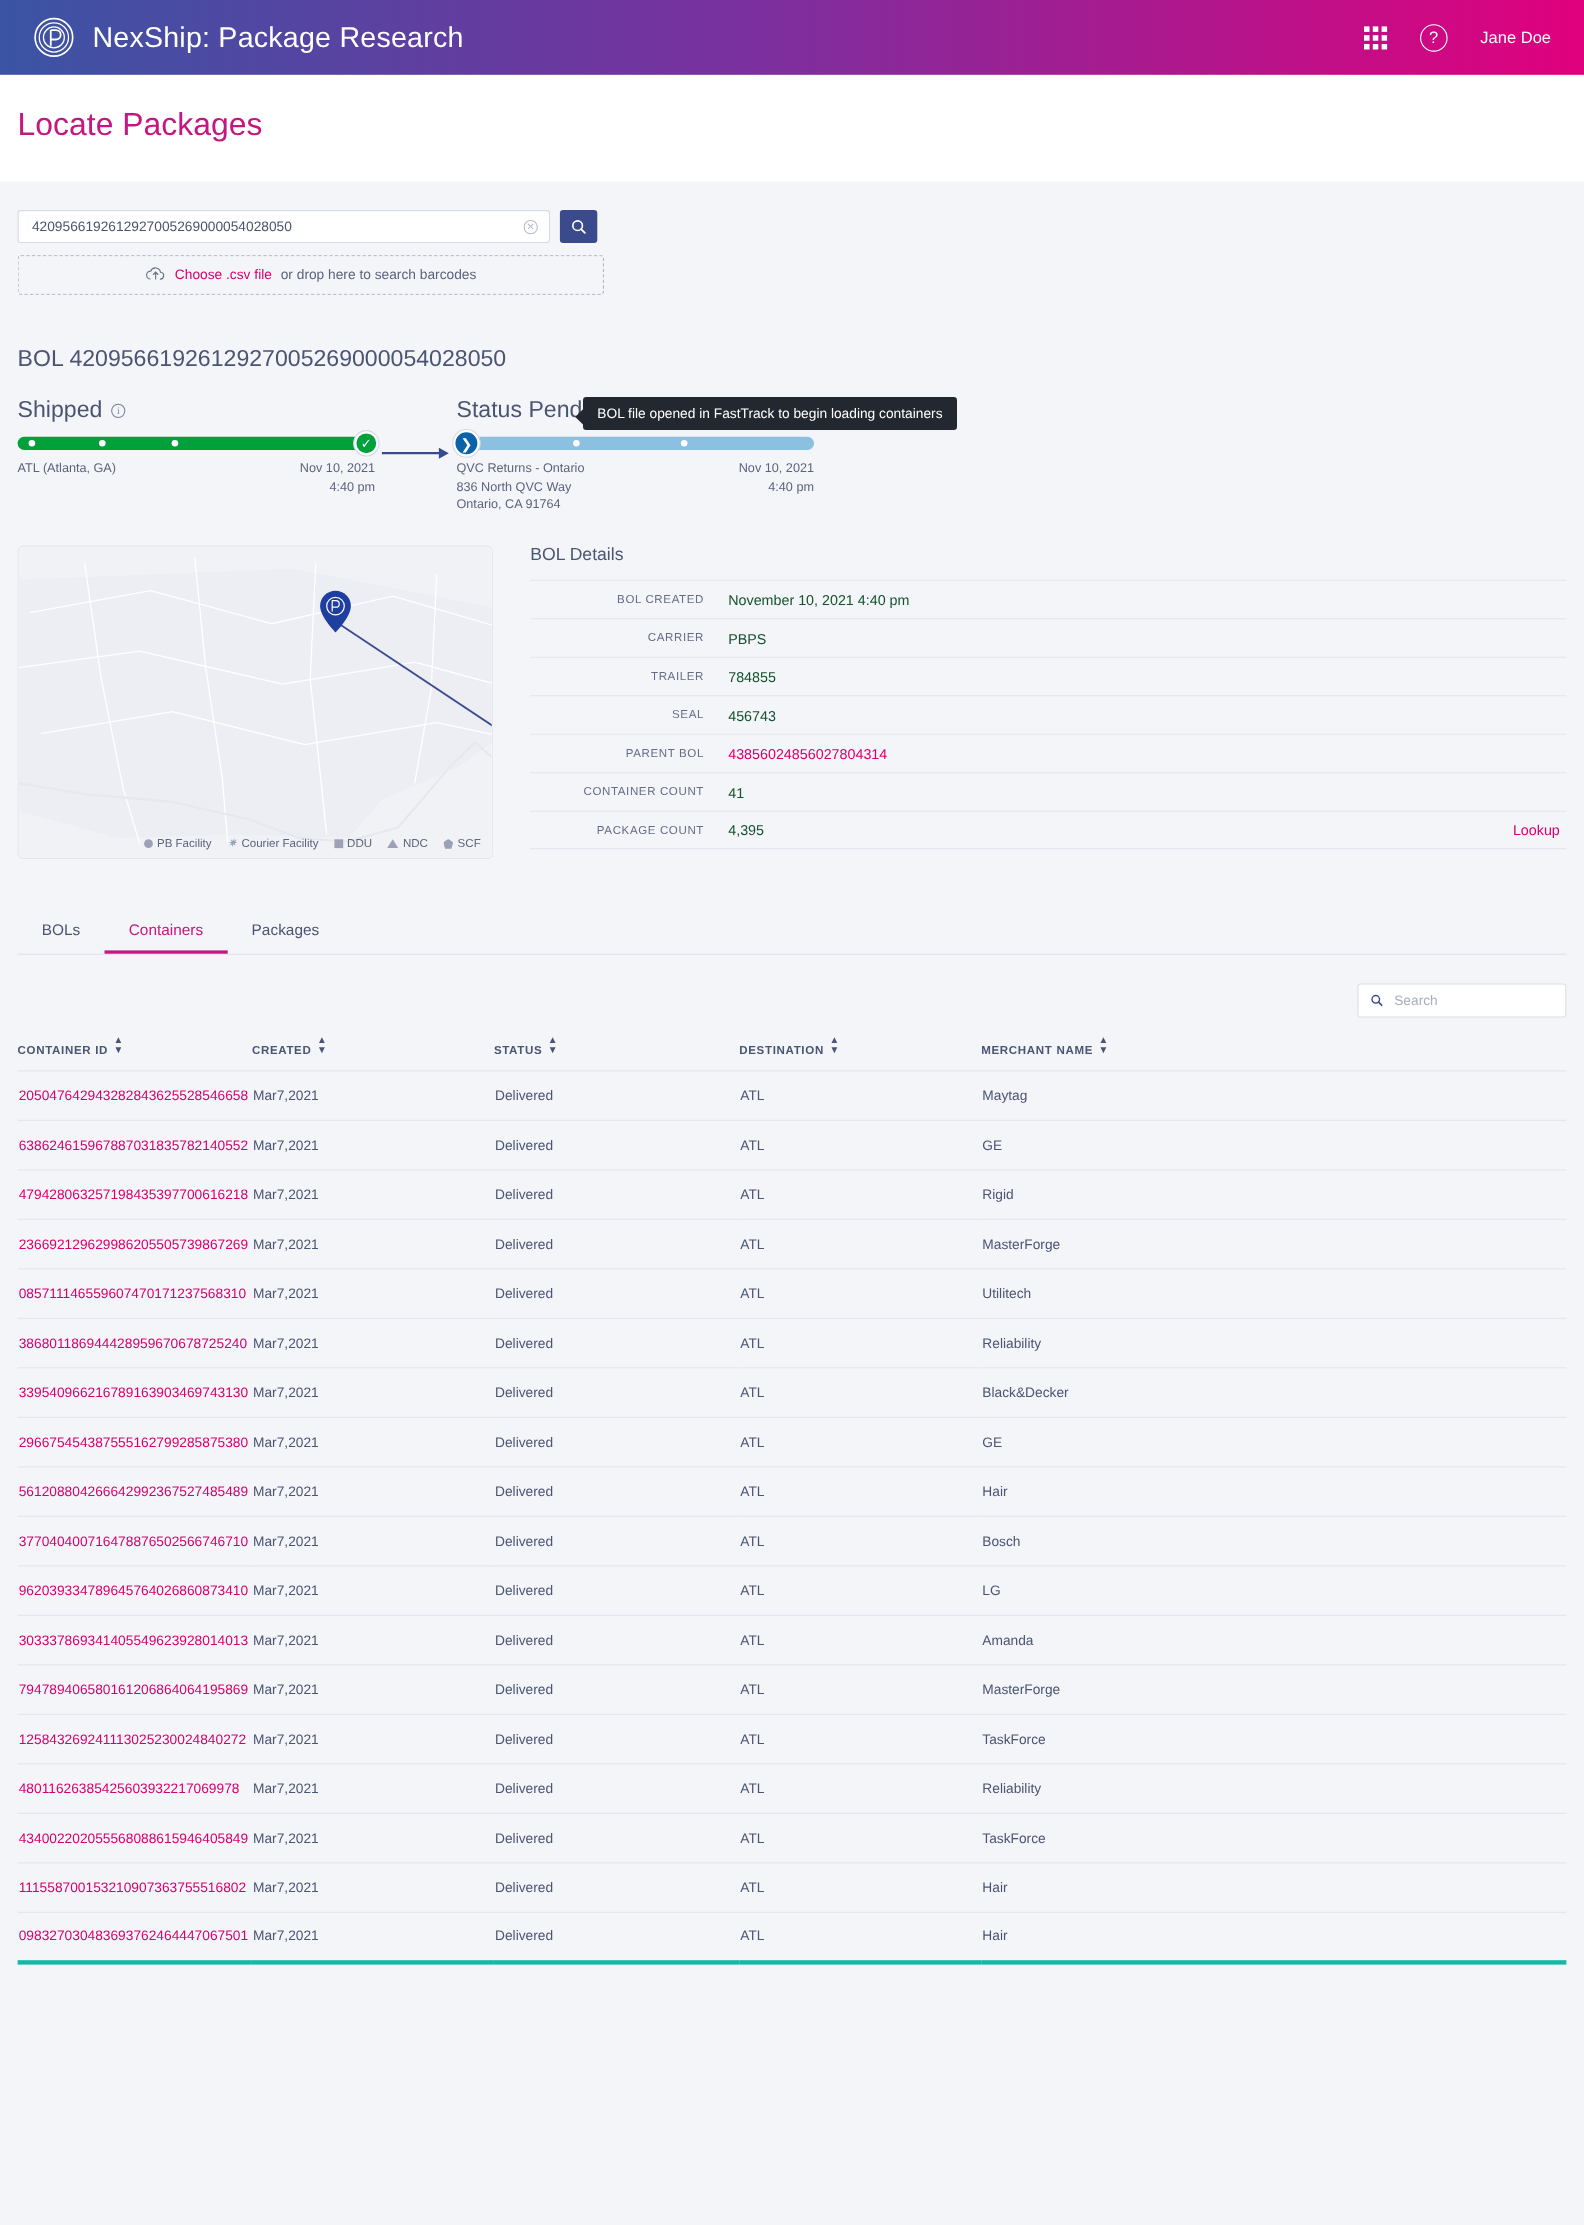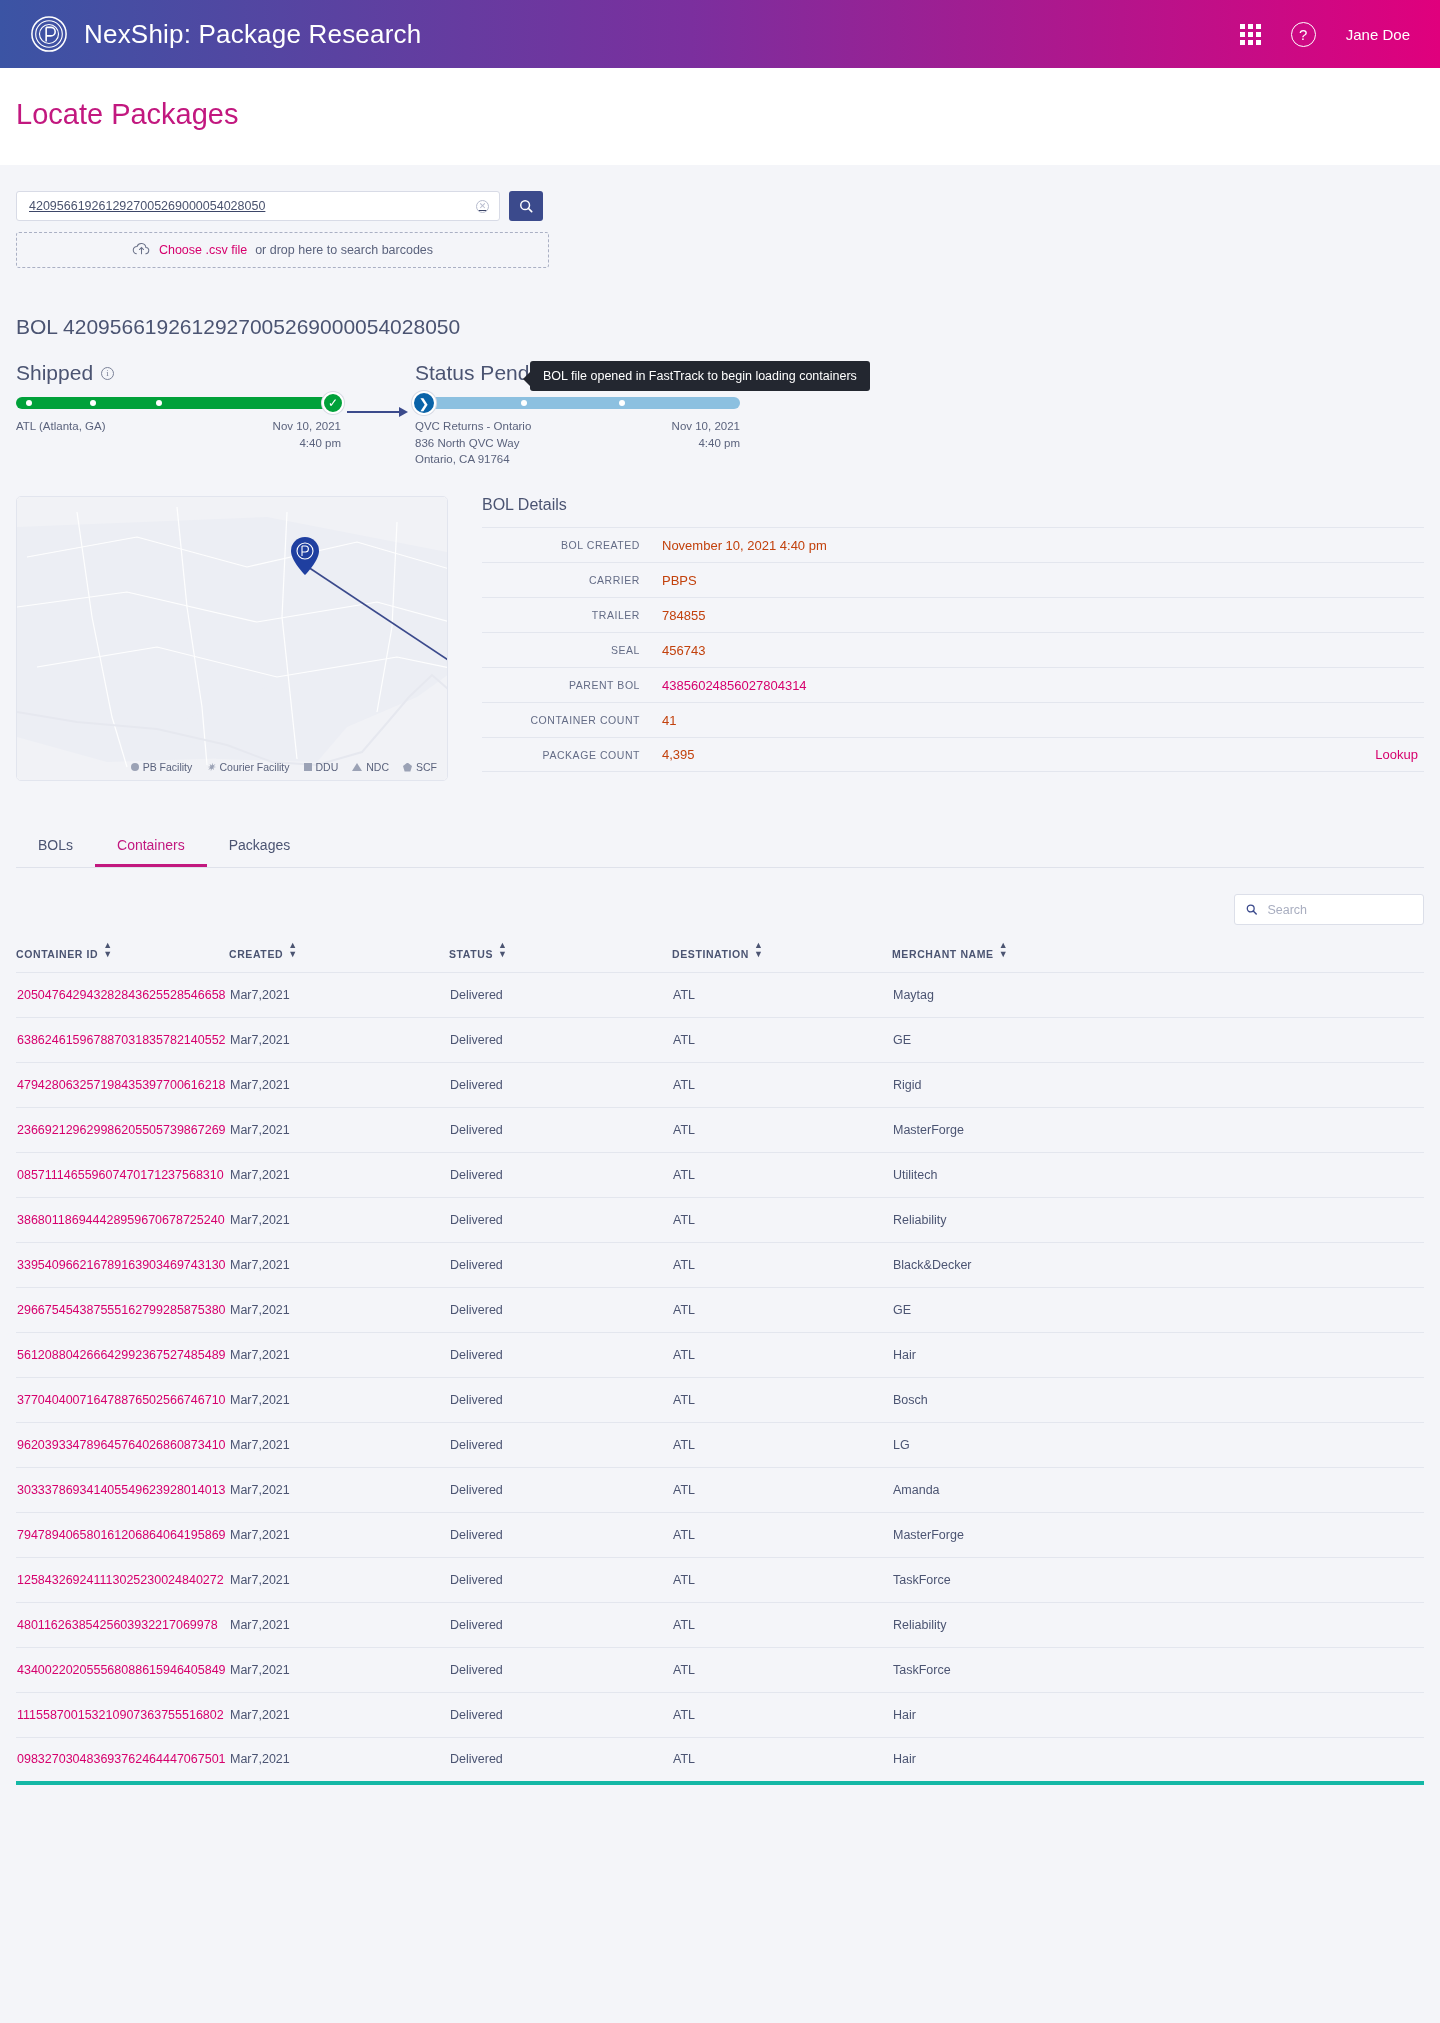--- a/index.html
+++ b/index.html
@@ -31,21 +31,21 @@
 
   
   .page-head { background:#fff; padding:30px 16px 34px 16px; }
   .page-title { color:#c2187f; font-size:29px; font-weight:400; margin:0; }
 
   
   .search-zone { padding:26px 16px 0 16px; }
   .search-row { display:flex; align-items:stretch; gap:9px; }
   .search-box {
     width:484px; height:30px; background:#fff; border:1px solid #d8dbe6; border-radius:3px;
-    display:flex; align-items:center; padding:0 10px;text-decoration:underline;
+    display:flex; align-items:center; padding:0 10px;
   }
   .search-box input {
     border:none; outline:none; flex:1; font-size:12.5px; color:#4a536e;
     font-family:"Liberation Sans", sans-serif; background:transparent;
   }
   .clear-icon { width:13px; height:13px; border:1px solid #b7bcce; border-radius:50%;
     color:#b7bcce; font-size:9px; line-height:11px; text-align:center; cursor:pointer; flex:none; }
   .search-btn { width:34px; height:30px; background:#3b4a8c; border-radius:3px; color:#fff;
     display:flex; align-items:center; justify-content:center; border:none; cursor:pointer; }
   .dropzone {
@@ -99,21 +99,21 @@
     border-bottom:8px solid #9ba2b5; display:inline-block; }
   .lg-pent { width:9px; height:9px; background:#9ba2b5; display:inline-block;
     clip-path:polygon(50% 0%,100% 38%,82% 100%,18% 100%,0% 38%); }
 
   .details { flex:1; }
   .details-title { font-size:16px; color:#4b5472; margin:0 0 13px 0; font-weight:400; }
   .detail-row { display:flex; align-items:center; border-top:1px solid #e3e6ee; height:35px; }
   .detail-row:last-child { border-bottom:1px solid #e3e6ee; }
   .detail-label { width:180px; text-align:right; padding-right:22px; font-size:10.5px;
     letter-spacing:.55px; color:#646c86; text-transform:uppercase; }
-  .detail-value { font-size:13px; color:#c2410c; flex:1; }
+  .detail-value { font-size:13px; color:#14532d; flex:1; }
   .detail-value.link { color:#d6006d; cursor:pointer; }
   .detail-action { color:#d6006d; font-size:13px; padding-right:6px; cursor:pointer; }
 
   
   .tabs { display:flex; margin:46px 16px 0 16px; border-bottom:1px solid #dfe2eb; }
   .tab { padding:10px 22px 11px 22px; font-size:14px; color:#4b5472; cursor:pointer; }
   .tab.active { color:#c2187f; border-bottom:3px solid #c2187f; }
 
   
   .table-tools { display:flex; justify-content:flex-end; margin:26px 16px 0 16px; }

